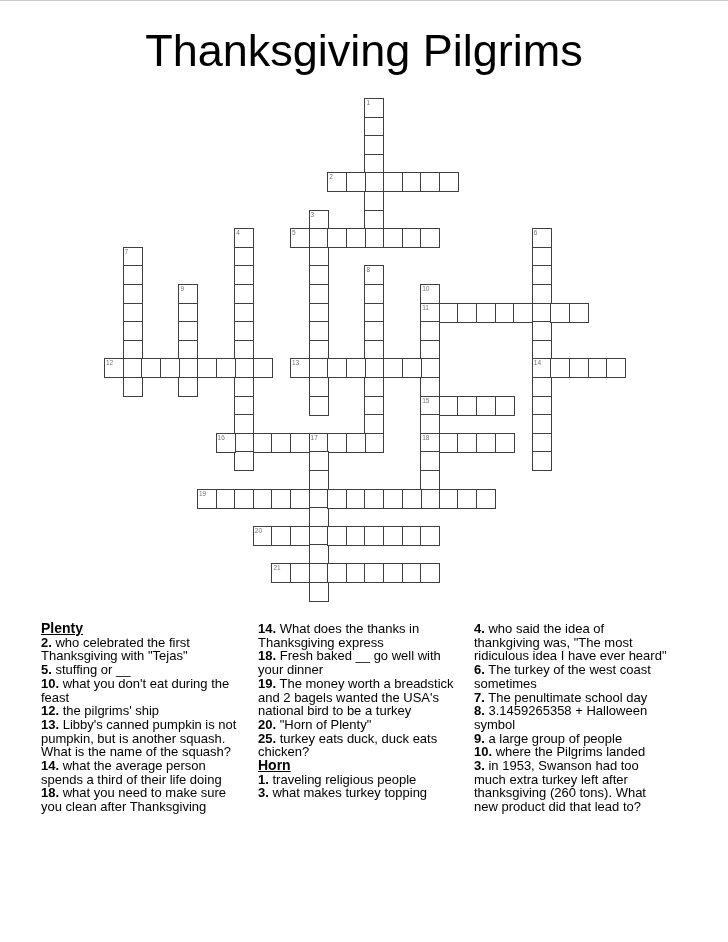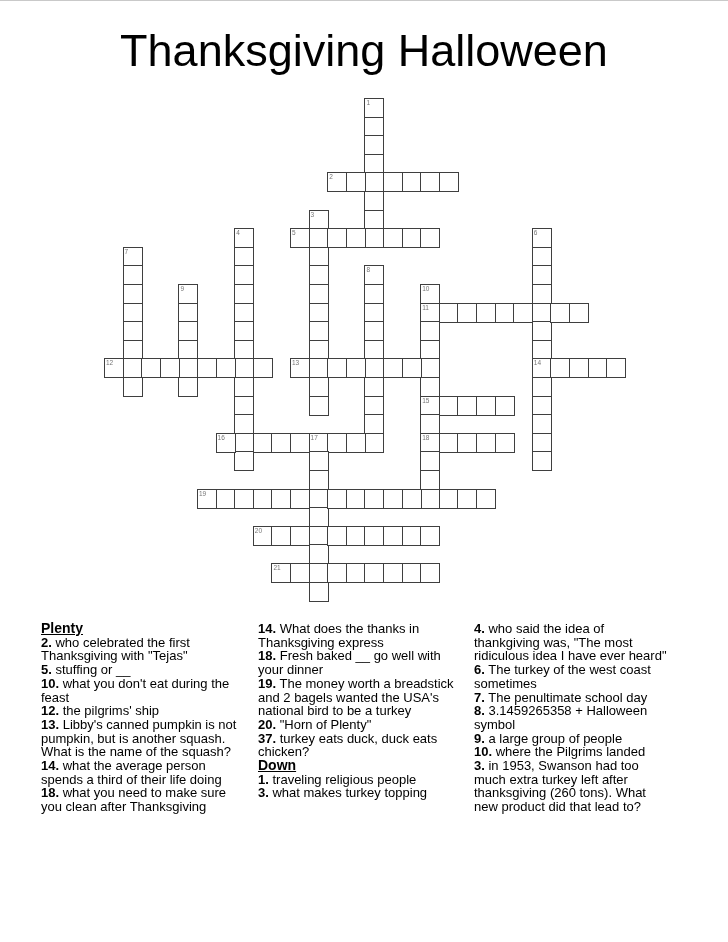--- a/index.html
+++ b/index.html
@@ -51,21 +51,21 @@
   #clue-col-1 { left: 41px;  width: 204px; }
   #clue-col-2 { left: 258px; width: 200px; }
   #clue-col-3 { left: 474px; width: 196px; }
   .clue-header { font-weight: bold; font-size: 14px; }
   .clue-header span { text-decoration: underline; }
   .clue b { font-weight: bold; }
 </style>
 </head>
 <body>
 
-<div class="title">Thanksgiving Halloween</div>
+<div class="title">Thanksgiving Pilgrims</div>
 
 <div id="grid">
     <div class="cell" style="left: 260.4px; top: 0px; border-color: rgb(63, 63, 63);">
       <span class="cell-num" style="color: rgb(118, 118, 118);">1</span>
     </div>
     <div class="cell" style="left: 260.4px; top: 18.6px; border-color: rgb(63, 63, 63);"></div>
     <div class="cell" style="left: 260.4px; top: 37.2px; border-color: rgb(63, 63, 63);"></div>
     <div class="cell" style="left: 260.4px; top: 55.8px; border-color: rgb(63, 63, 63);"></div>
     <div class="cell" style="left: 260.4px; top: 74.4px; border-color: rgb(63, 63, 63);"></div>
     <div class="cell" style="left: 260.4px; top: 93px; border-color: rgb(63, 63, 63);"></div>
@@ -282,22 +282,22 @@
     <div class="clue"><b>12.</b> the pilgrims' ship</div>
     <div class="clue"><b>13.</b> Libby's canned pumpkin is not pumpkin, but is another squash. What is the name of the squash?</div>
     <div class="clue"><b>14.</b> what the average person spends a third of their life doing</div>
     <div class="clue"><b>18.</b> what you need to make sure you clean after Thanksgiving</div>
   </div>
 <div class="clue-col" id="clue-col-2">
     <div class="clue"><b>14.</b> What does the thanks in Thanksgiving express</div>
     <div class="clue"><b>18.</b> Fresh baked __ go well with your dinner</div>
     <div class="clue"><b>19.</b> The money worth a breadstick and 2 bagels wanted the USA's national bird to be a turkey</div>
     <div class="clue"><b>20.</b> "Horn of Plenty"</div>
-    <div class="clue"><b>37.</b> turkey eats duck, duck eats chicken?</div>
-    <div class="clue-header"><span>Down</span></div>
+    <div class="clue"><b>25.</b> turkey eats duck, duck eats chicken?</div>
+    <div class="clue-header"><span>Horn</span></div>
     <div class="clue"><b>1.</b> traveling religious people</div>
     <div class="clue"><b>3.</b> what makes turkey topping</div>
   </div>
 <div class="clue-col" id="clue-col-3">
     <div class="clue"><b>4.</b> who said the idea of thankgiving was, "The most ridiculous idea I have ever heard"</div>
     <div class="clue"><b>6.</b> The turkey of the west coast sometimes</div>
     <div class="clue"><b>7.</b> The penultimate school day</div>
     <div class="clue"><b>8.</b> 3.1459265358 + Halloween symbol</div>
     <div class="clue"><b>9.</b> a large group of people</div>
     <div class="clue"><b>10.</b> where the Pilgrims landed</div>

